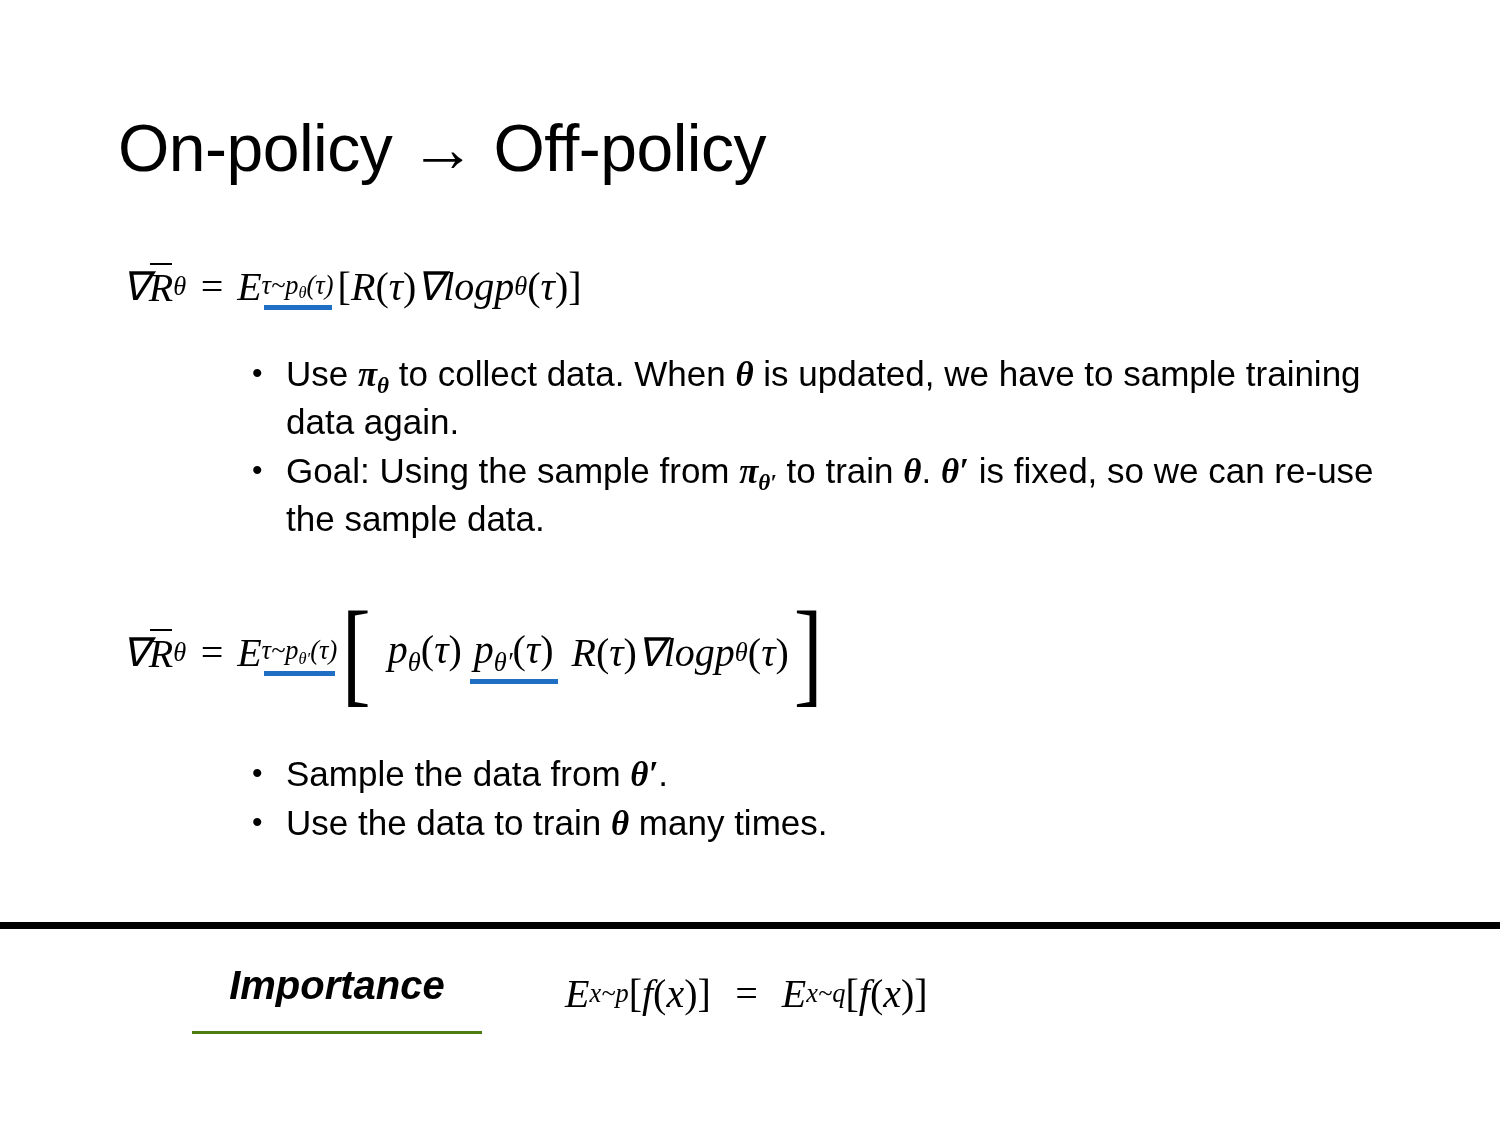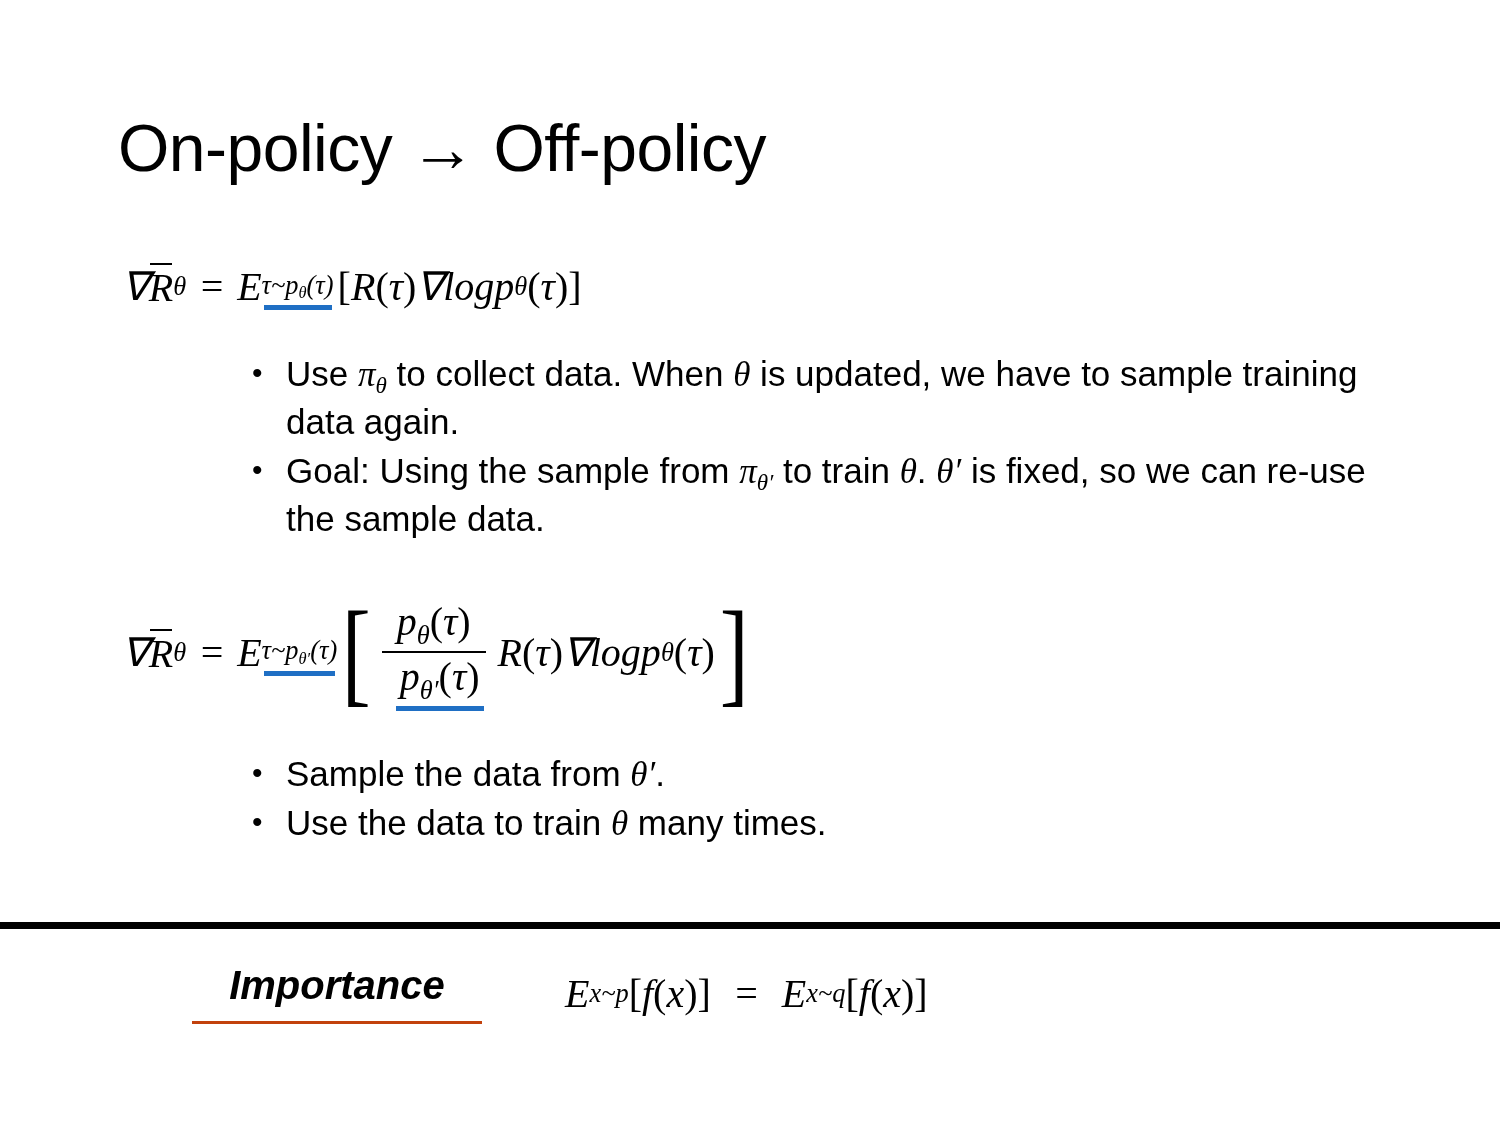--- a/index.html
+++ b/index.html
@@ -96,28 +96,27 @@
     left: 2px;
     right: 2px;
     bottom: -7px;
     height: 5px;
     background: #1F6FC4;
   }
 
   
   .frac {
     display: inline-flex;
-    flex-direction: column;
     align-items: center;
     vertical-align: middle;
     margin: 0 6px;
     line-height: 1.08;
   }
   .frac .num { padding: 0 6px; }
-  .frac .den { padding: 0 6px; margin-left: 12px; }
+  .frac .den { padding: 0 6px; }
   .frac .bar {
     width: 100%;
     height: 2px;
     background: #000;
     margin: 2px 0;
   }
 
   .bigbracket {
     display: inline-block;
     font-size: 2.9em;
@@ -150,20 +149,21 @@
     text-align: left;
     font-size: 30px;
     line-height: 1.4;
   }
   .bullet-text {
     flex: 1;
   }
   .mi {
     font-family: "Liberation Serif", serif;
     font-style: italic;
+    font-weight: bold;
   }
 
   
   .divider {
     position: absolute;
     left: 0;
     right: 0;
     top: 922px;
     height: 7px;
     background: #000;
@@ -176,22 +176,22 @@
     top: 955px;
     width: 290px;
     text-align: center;
     font-size: 40px;
     font-weight: bold;
     font-style: italic;
     line-height: 1.5;
   }
   .footer-label .ul {
     display: block;
-    border-bottom: 3px solid #c2410c;
-    padding-bottom: 6px;
+    border-bottom: 3px solid #4d7c0f;
+    padding-bottom: 16px;
     text-align: center;
   }
 
   .footer-eq {
     position: absolute;
     left: 565px;
     top: 970px;
     font-size: 40px;
   }
 </style>

